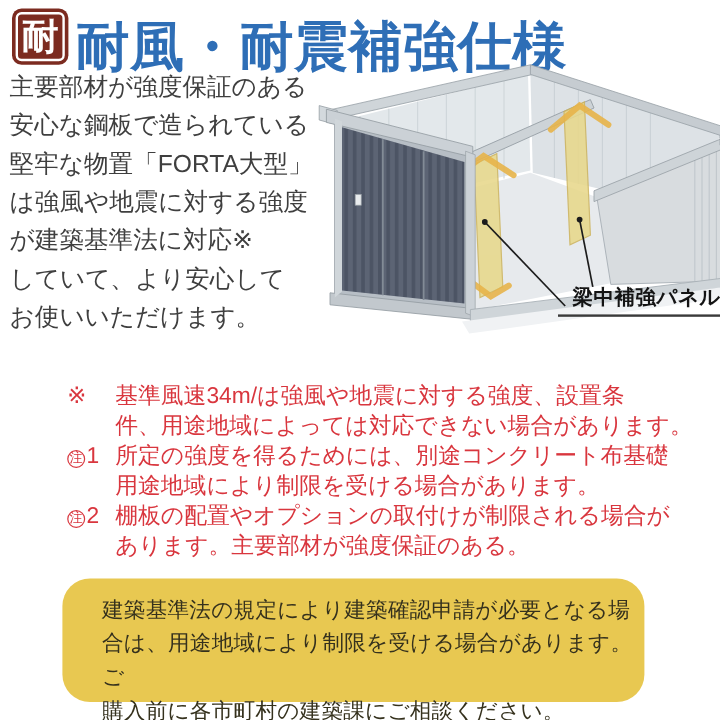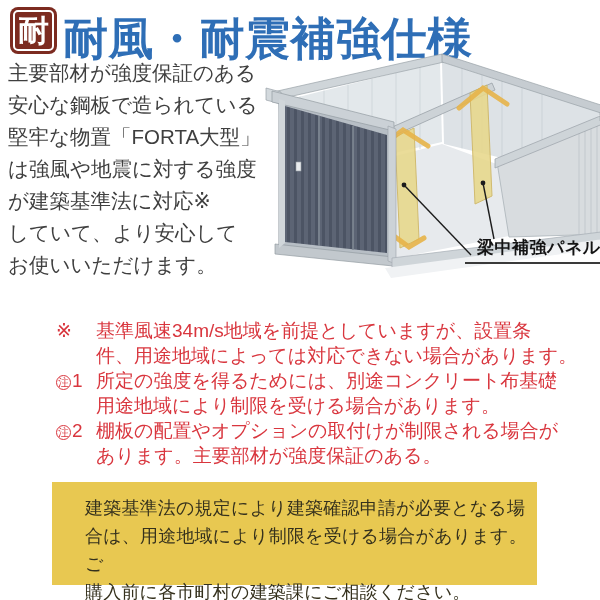--- a/index.html
+++ b/index.html
@@ -33,21 +33,21 @@
   .note { display:flex; align-items:flex-start; }
   .note .marker { flex:0 0 46px; padding-left:6px; white-space:nowrap; }
   .badge { display:inline-flex; align-items:center; justify-content:center;
     width:15px; height:15px; border:1.4px solid #d9363e; border-radius:50%;
     font-size:11px; line-height:1; margin-right:1px; position:relative; top:-1px; }
   .badge:empty { display:none; }
   .note-text { flex:1; white-space:pre-line; }
 
   
   .warning { position:absolute; left:52px; top:482px; width:485px; height:103px;
-    background:#e8c851; }
+    background:#e8c851;border-radius:23px; }
   .warning-text { padding:12px 8px 0 33px; font-size:18px; line-height:28px;
     color:#35311d; white-space:pre-line; letter-spacing:0.2px; }
 </style>
 </head>
 <body>
 
 <div class="page">
 
   <div class="seal">
     <div class="seal-inner">耐</div>
@@ -149,21 +149,21 @@
         <circle cx="231" cy="133" r="2.4" fill="#1c1c1c" stroke="none"></circle>
         <line x1="231" y1="133" x2="242" y2="189" stroke-width="1.4"></line>
       </g>
     </svg>
     <div class="shed-label">梁中補強パネル</div>
   </div>
 
   <div class="notes">
     <div class="note">
       <span class="marker"><span>※</span></span>
-      <span class="note-text">基準風速34m/s地域を前提としていますが、設置条
+      <span class="note-text">基準風速34m/は強風や地震に対する強度、設置条
 件、用途地域によっては対応できない場合があります。</span>
     </div>
     <div class="note">
       <span class="marker"><span class="badge">注</span><span>1</span></span>
       <span class="note-text">所定の強度を得るためには、別途コンクリート布基礎
 用途地域により制限を受ける場合があります。</span>
     </div>
     <div class="note">
       <span class="marker"><span class="badge">注</span><span>2</span></span>
       <span class="note-text">棚板の配置やオプションの取付けが制限される場合が

